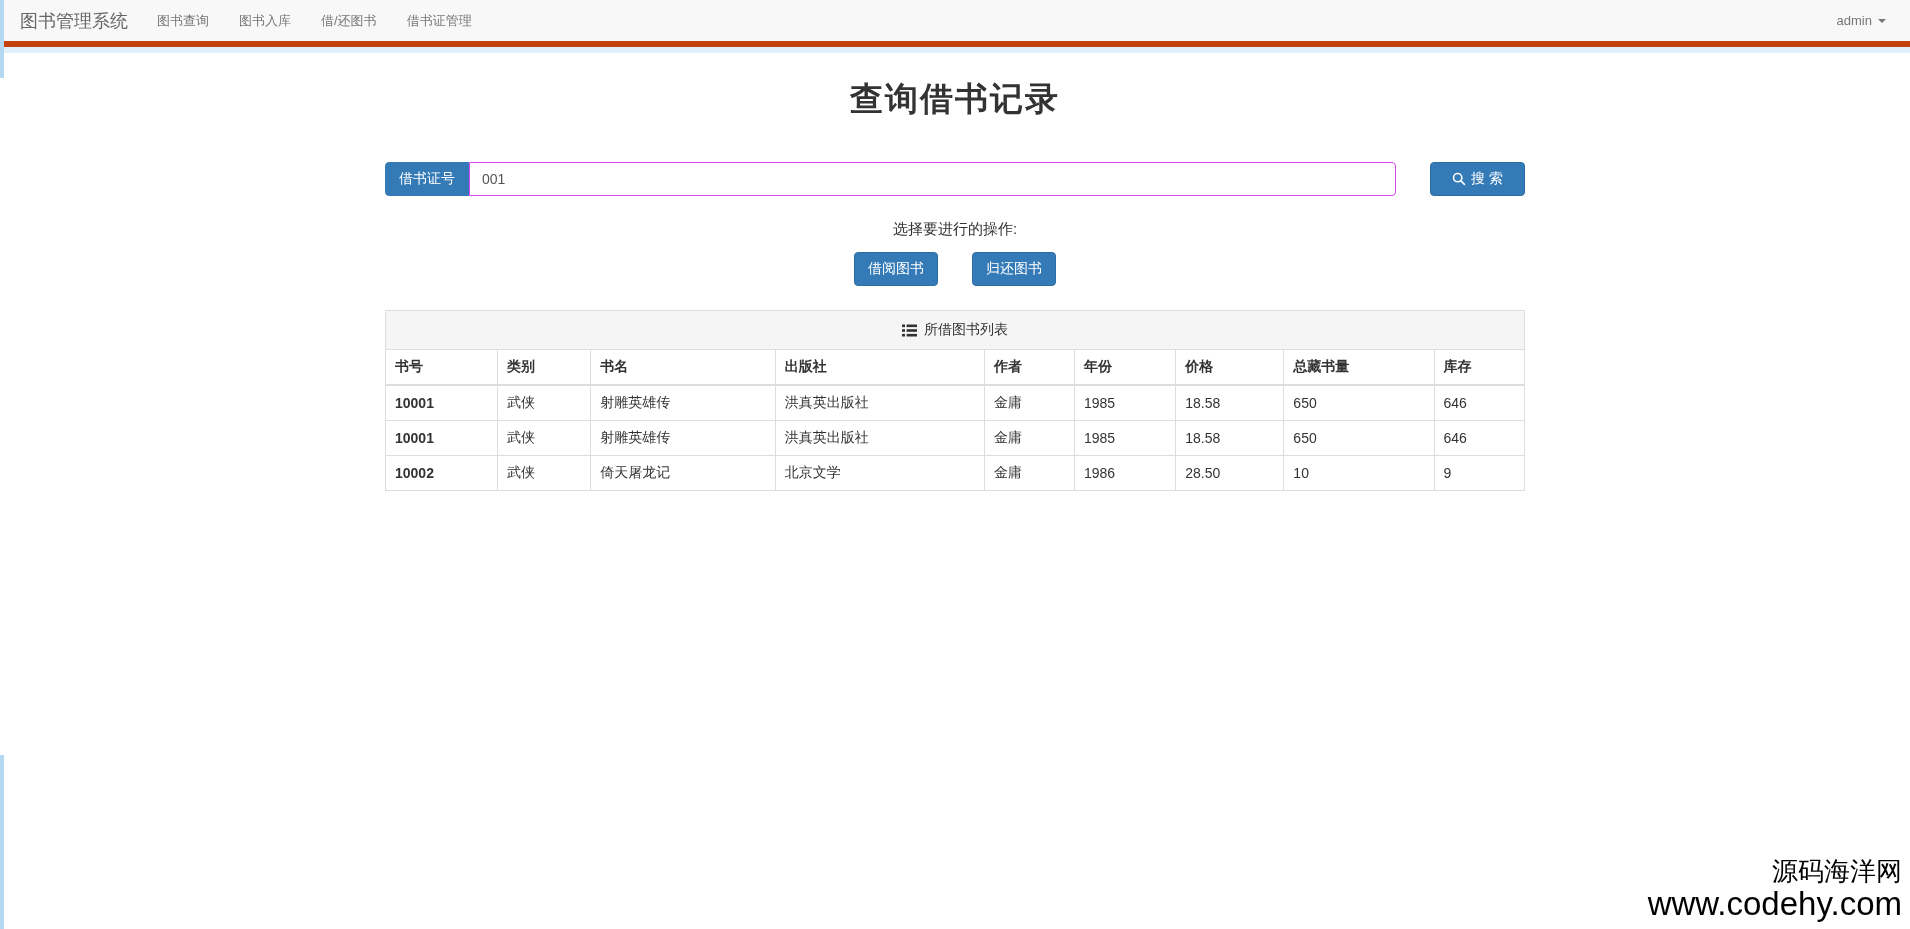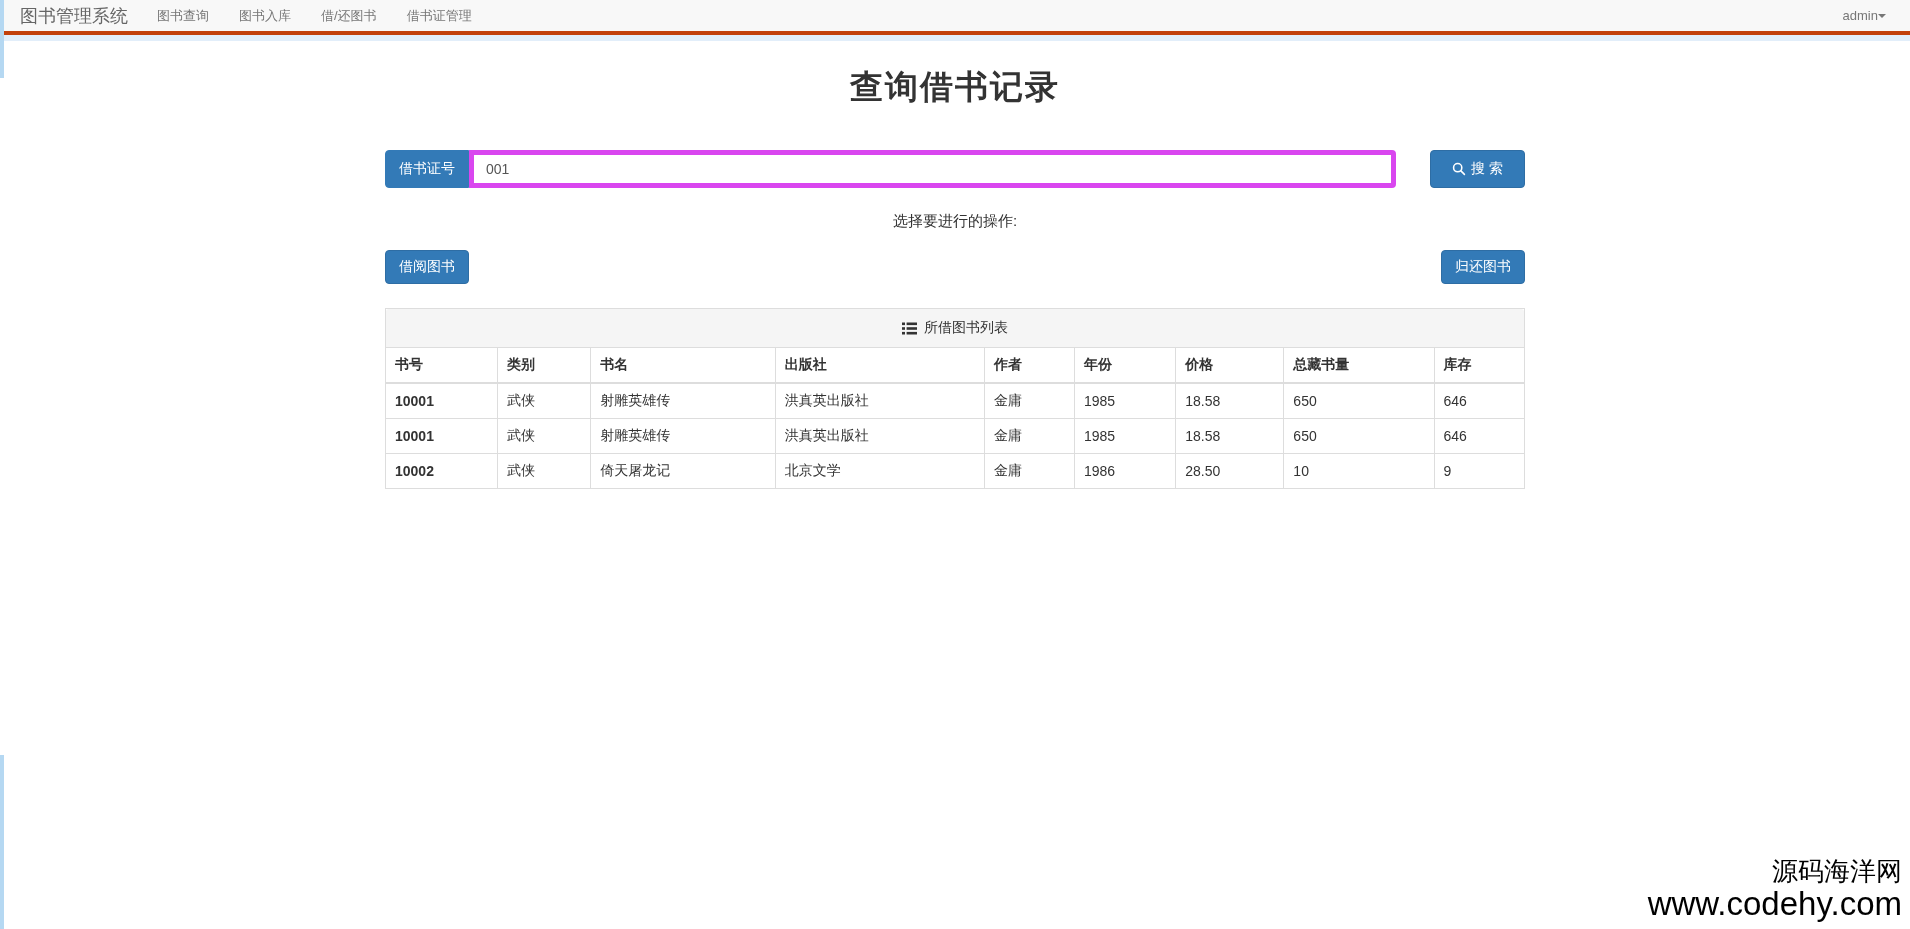--- a/index.html
+++ b/index.html
@@ -8,23 +8,23 @@
     font-family: "Liberation Sans", "DejaVu Sans", sans-serif;
     background: #ffffff;
     color: #333;
     min-height: 929px;
     position: relative;
     overflow: hidden;
   }
 
   
   .navbar {
-    height: 35px;
+    height: 47px;
     background: #f8f8f8;
-    border-bottom: 4px solid #c2410c;
+    border-bottom: 6px solid #c2410c;
     display: flex;
     align-items: center;
     padding: 0 14px;
   }
   .brand {
     font-size: 18px;
     color: #666;
     padding: 0 14px 0 6px;
     cursor: pointer;
     white-space: nowrap;
@@ -37,20 +37,21 @@
     height: 100%;
     display: flex;
     align-items: center;
     cursor: pointer;
     white-space: nowrap;
   }
   .nav-user {
     margin-left: auto;
     display: flex;
     align-items: center;
+    gap: 6px;
     color: #777;
     font-size: 13px;
     padding: 0 10px;
     cursor: pointer;
     height: 100%;
   }
   .caret {
     width: 0; height: 0;
     border-left: 4px solid transparent;
     border-right: 4px solid transparent;
@@ -84,21 +85,21 @@
     color: #fff;
     font-size: 14px;
     padding: 7px 13px;
     border-radius: 4px 0 0 4px;
     white-space: nowrap;
     display: flex;
     align-items: center;
   }
   .form-input {
     flex: 1;
-    border: 5px solid #d946ef;
+    border: 1px solid #d946ef;
     border-radius: 0 4px 4px 0;
     padding: 6px 12px;
     font-size: 14px;
     color: #555;
     outline: none;
     font-family: "Liberation Sans", "DejaVu Sans", sans-serif;
   }
   .search-btn {
     margin-left: 10px;
     width: 95px;
@@ -110,21 +111,21 @@
     display: flex;
     align-items: center;
     justify-content: center;
     gap: 5px;
     cursor: pointer;
     font-family: "Liberation Sans", "DejaVu Sans", sans-serif;
   }
 
   .prompt { text-align: center; margin-top: 24px; font-size: 15px; color: #333; }
 
-  .action-row { display: flex; justify-content: space-between; gap: 34px; margin-top: 19px; }
+  .action-row { display: flex; justify-content: center; gap: 34px; margin-top: 13px; }
   .action-btn {
     background: #337ab7;
     border: 1px solid #2e6da4;
     color: #fff;
     font-size: 14px;
     padding: 7px 13px;
     border-radius: 4px;
     cursor: pointer;
     font-family: "Liberation Sans", "DejaVu Sans", sans-serif;
   }

